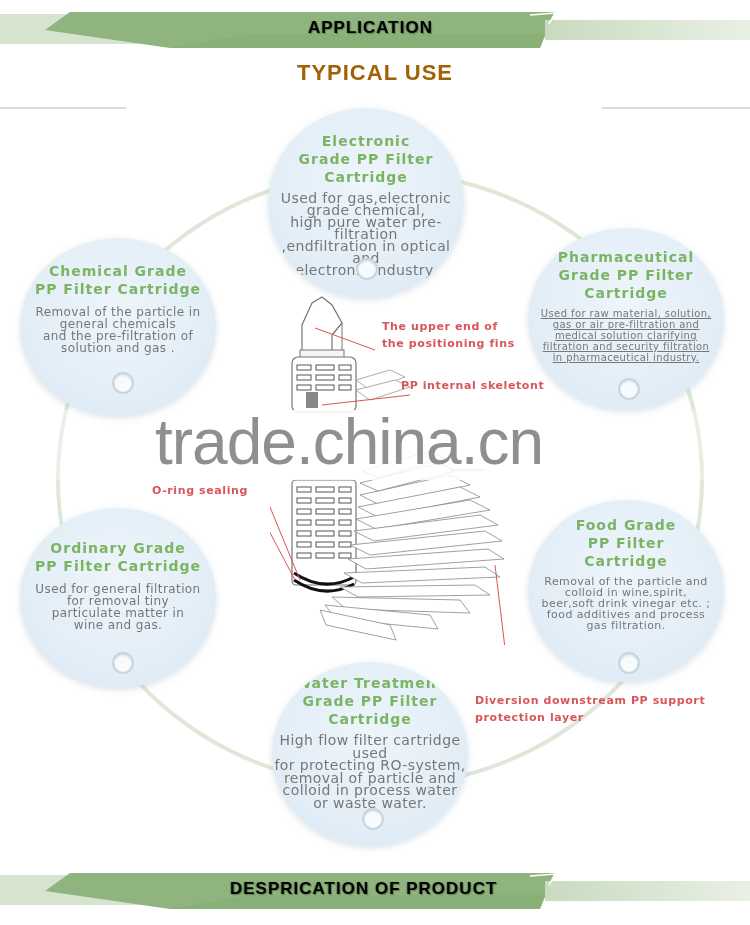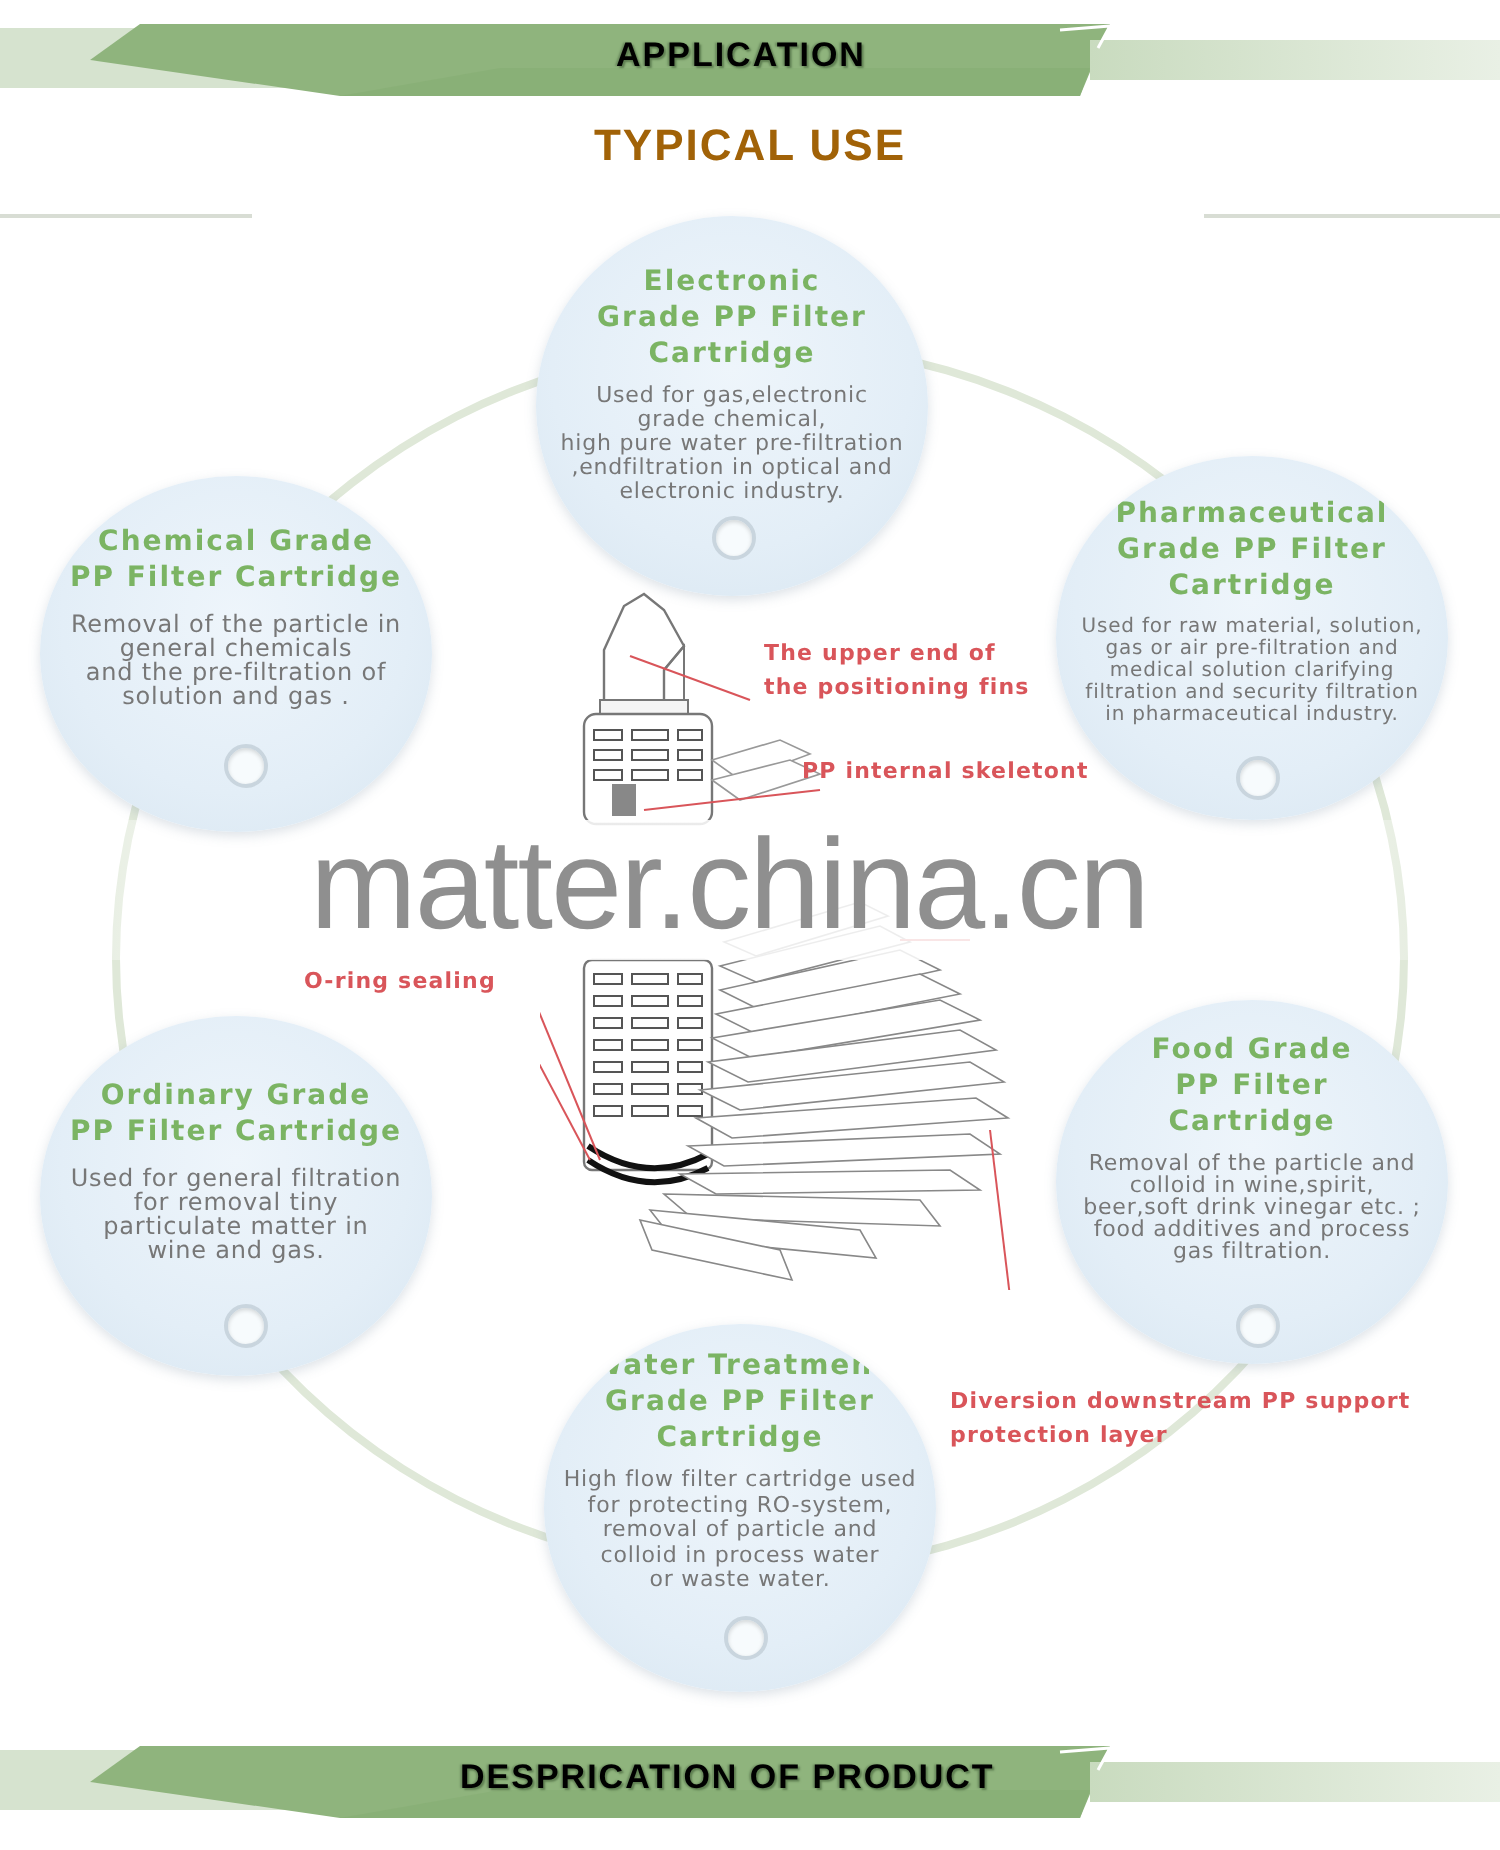--- a/index.html
+++ b/index.html
@@ -33,21 +33,21 @@
     background: radial-gradient(circle at 50% 40%, #eef5fb 0%, #e3eef7 60%, #d8e6f1 100%);
     box-shadow: 0 2px 6px rgba(120,140,160,0.25);
     text-align: center; overflow: hidden;
   }
   .bubble .b-title {
     color: #7bb463; font-weight: bold; font-size: 14px; line-height: 18px;
     letter-spacing: 1px; margin-top: 0;
     font-family: "DejaVu Sans", sans-serif;
   }
   .bubble .b-desc {
-    color: #777; font-size: 11px; line-height: 12px; margin-top: 8px;
+    color: #777; font-size: 14px; line-height: 12px; margin-top: 8px;
     letter-spacing: 0.4px;
     font-family: "DejaVu Sans", sans-serif;
   }
   .bubble .b-dot {
     position: absolute; width: 18px; height: 18px; border-radius: 50%;
     border: 2px solid #c9d5de; background: #f7fbfd;
     box-shadow: inset 0 1px 2px rgba(0,0,0,0.15);
   }
   .callout {
     position: absolute; color: #d9555a; font-size: 11px; line-height: 17px;
@@ -167,21 +167,21 @@
     <line x1="45" y1="33" x2="105" y2="55"></line>
     <line x1="52" y1="110" x2="140" y2="100"></line>
     <line x1="180" y1="175" x2="215" y2="175"></line>
     <line x1="-20" y1="200" x2="25" y2="285"></line>
     <line x1="-5" y1="200" x2="30" y2="285"></line>
     <line x1="225" y1="270" x2="240" y2="395"></line>
   </g>
 </svg>
 
 <div class="wm-band"></div>
-<div class="watermark">matter.china.cn</div>
+<div class="watermark">trade.china.cn</div>
 
 <div class="callout" style="left:382px; top:318px;">
   <div>The upper end of</div>
   <div>the positioning fins</div>
 </div>
 <div class="callout" style="left:401px; top:377px;">PP internal skeletont</div>
 <div class="callout" style="left:152px; top:482px;">O-ring sealing</div>
 <div class="callout" style="left:475px; top:692px;">
   <div>Diversion downstream PP support</div>
   <div>protection layer</div>
@@ -216,21 +216,21 @@
   </div>
   <div class="b-dot" style="left:92px; top:134px;"></div>
 </div>
 
 <div class="bubble" style="left:528px; top:228px; width:196px; height:182px;">
   <div class="b-title" style="margin-top:20px;">
     <div>Pharmaceutical</div>
     <div>Grade PP Filter</div>
     <div>Cartridge</div>
   </div>
-  <div class="b-desc" style="font-size:10px; line-height:11px; margin-top:6px;">
+  <div class="b-desc" style="font-size:10px; line-height:11px; margin-top:6px;text-decoration:underline;">
     <div>Used for raw material, solution,</div>
     <div>gas or air pre-filtration and</div>
     <div>medical solution clarifying</div>
     <div>filtration and security filtration</div>
     <div>in pharmaceutical industry.</div>
   </div>
   <div class="b-dot" style="left:90px; top:150px;"></div>
 </div>
 
 <div class="bubble" style="left:20px; top:508px; width:196px; height:180px;">

